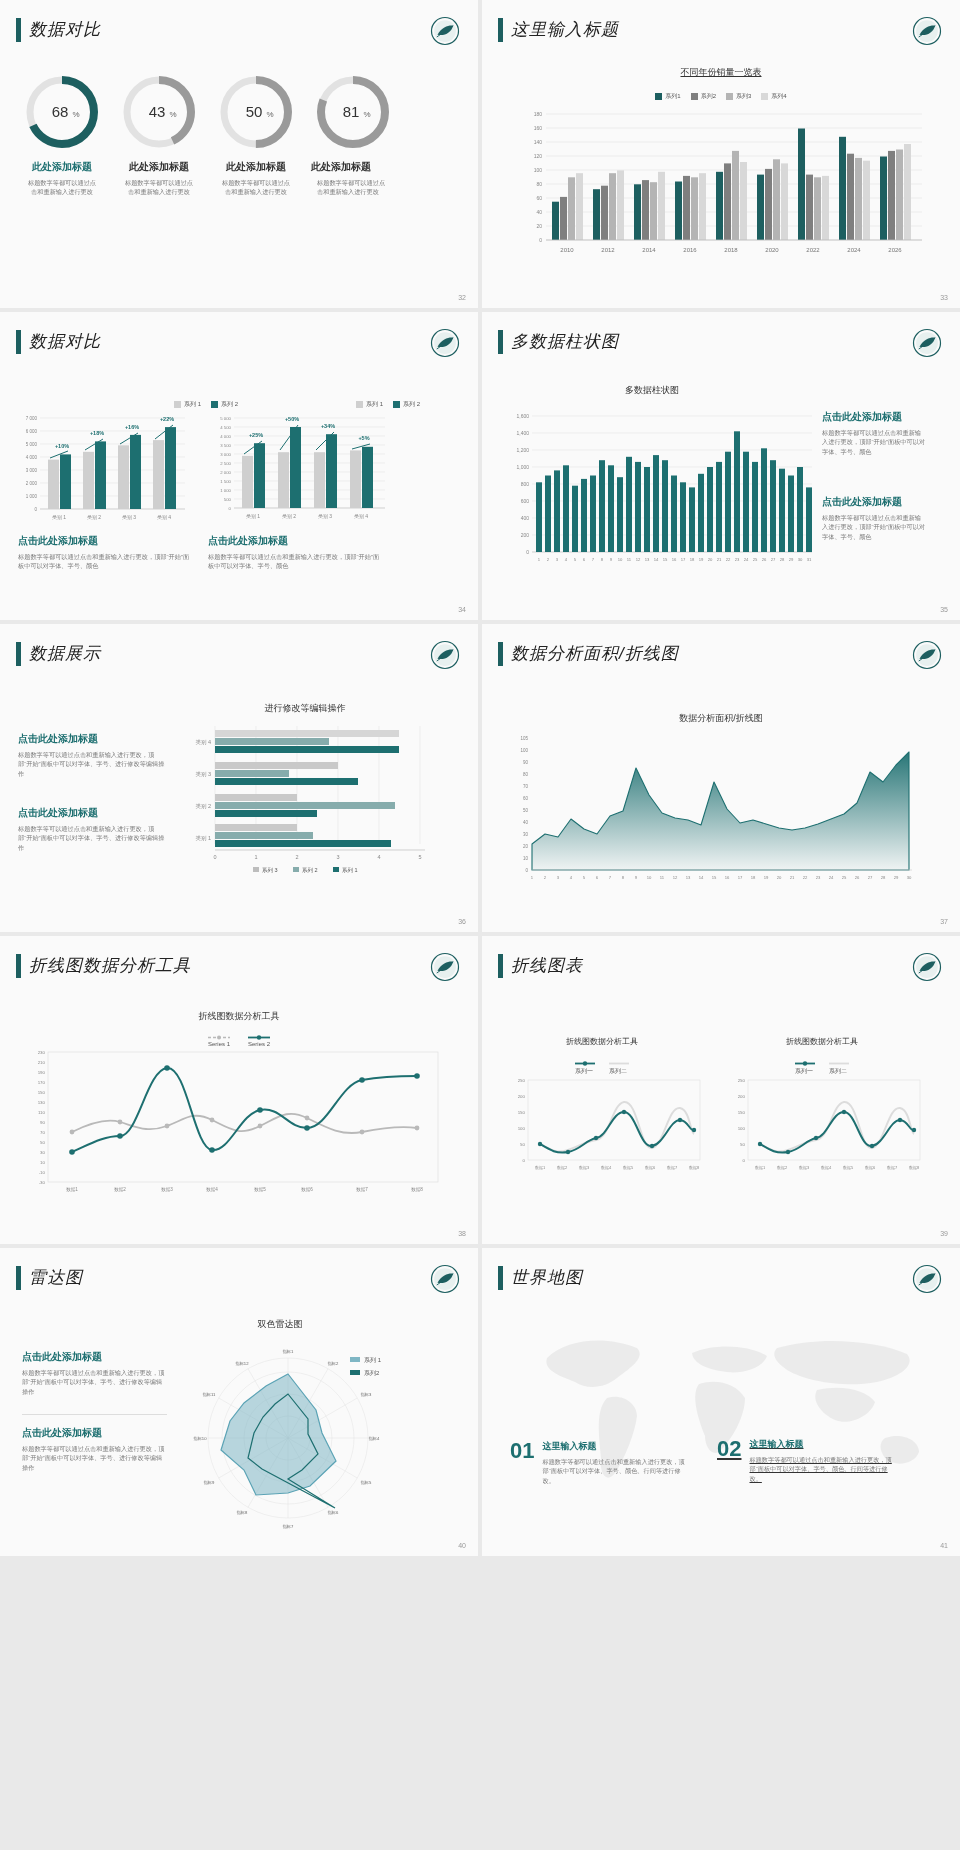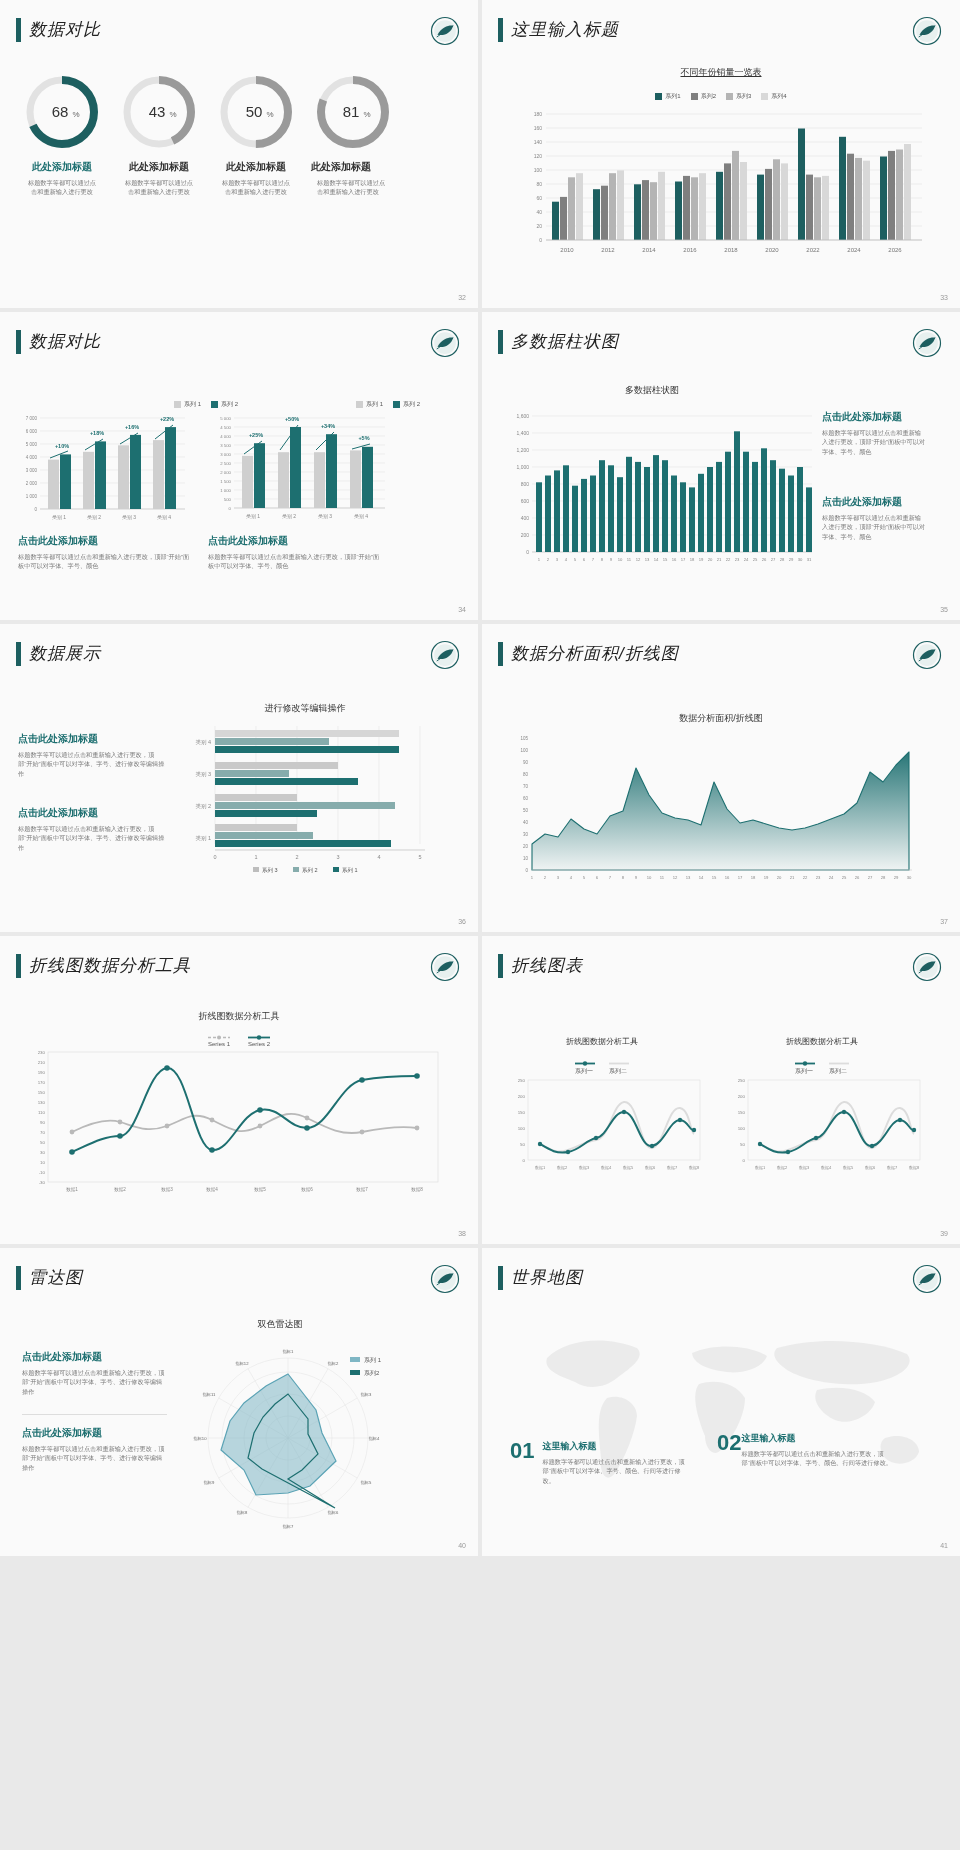--- a/index.html
+++ b/index.html
@@ -893,21 +893,21 @@
       </g>
     </svg>
 
     <div style="position:absolute;left:28px;top:192px;width:180px;display:flex;gap:8px;justify-content:flex-end;">
       <div style="font-size:22px;font-weight:bold;color:#1d6f70;line-height:1;">01</div>
       <div>
         <div class="sub-title" style="font-size:9px;">这里输入标题</div>
         <div class="body-text" style="margin-top:4px;">标题数字等都可以通过点击和重新输入进行更改，顶部“面板中可以对字体、字号、颜色、行间等进行修改。</div>
       </div>
     </div>
-    <div style="position:absolute;left:235px;top:184px;width:180px;display:flex;gap:0;">
+    <div style="position:absolute;left:235px;top:190px;width:180px;display:flex;gap:8px;text-decoration:underline;">
       <div style="font-size:22px;font-weight:bold;color:#1d6f70;line-height:1;">02</div>
       <div>
         <div class="sub-title" style="font-size:9px;">这里输入标题</div>
         <div class="body-text" style="margin-top:4px;">标题数字等都可以通过点击和重新输入进行更改，顶部“面板中可以对字体、字号、颜色、行间等进行修改。</div>
       </div>
     </div>
     <div class="page-num">41</div>
   </div>
 
 </div>

